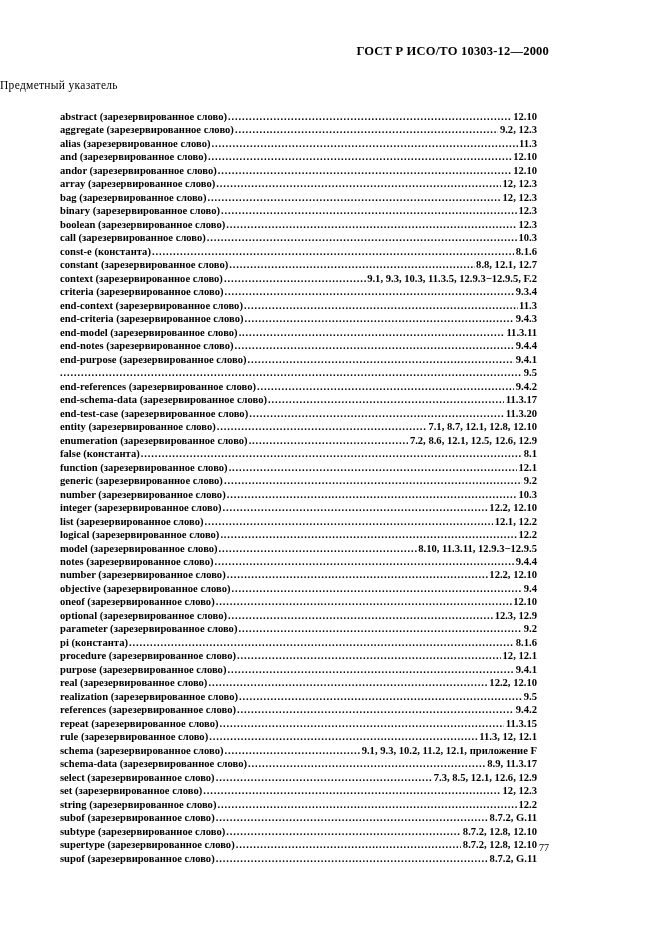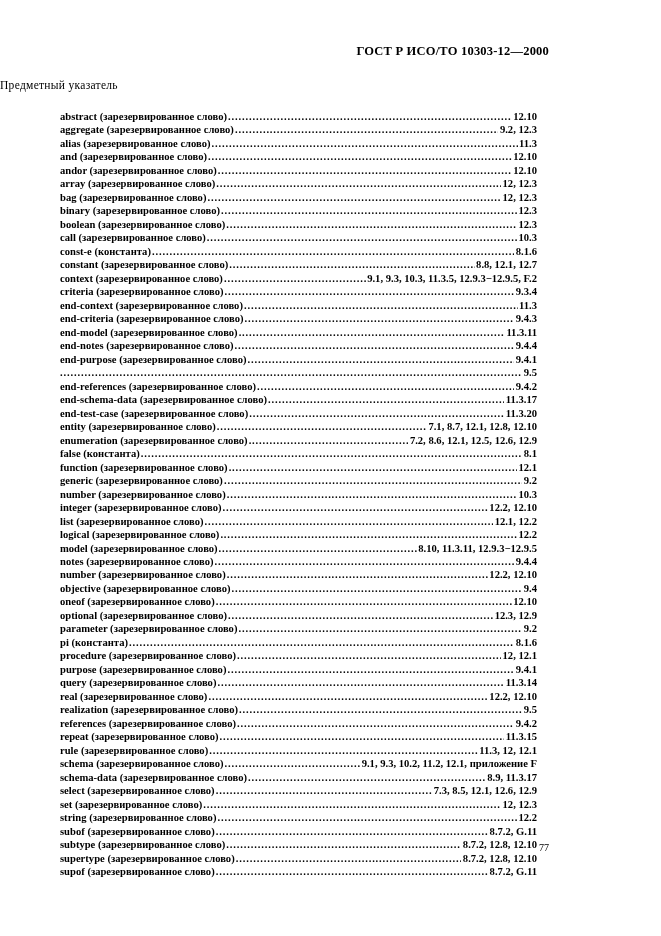--- a/index.html
+++ b/index.html
@@ -299,25 +299,20 @@
         <span class="entry-term">procedure (зарезервированное слово)</span>
         <span class="entry-leader"></span>
         <span class="entry-refs">12, 12.1</span>
       </div>
       <div class="entry">
         <span class="entry-term">purpose (зарезервированное слово)</span>
         <span class="entry-leader"></span>
         <span class="entry-refs">9.4.1</span>
       </div>
       <div class="entry">
-        <span class="entry-term">query (зарезервированное слово)</span>
-        <span class="entry-leader"></span>
-        <span class="entry-refs">11.3.14</span>
-      </div>
-      <div class="entry">
         <span class="entry-term">real (зарезервированное слово)</span>
         <span class="entry-leader"></span>
         <span class="entry-refs">12.2, 12.10</span>
       </div>
       <div class="entry">
         <span class="entry-term">realization (зарезервированное слово)</span>
         <span class="entry-leader"></span>
         <span class="entry-refs">9.5</span>
       </div>
       <div class="entry">

